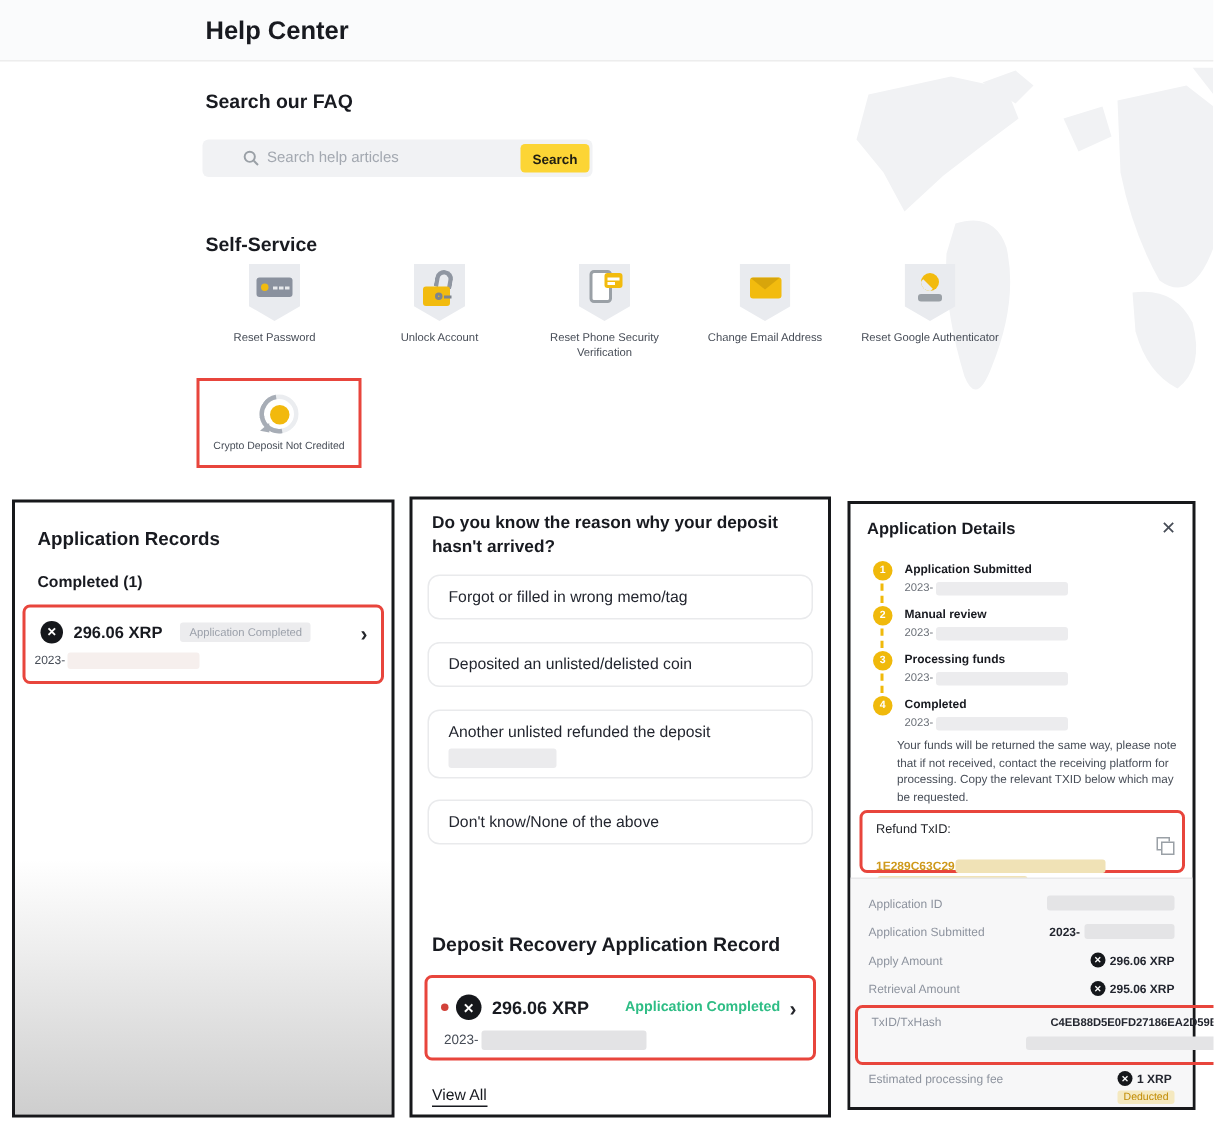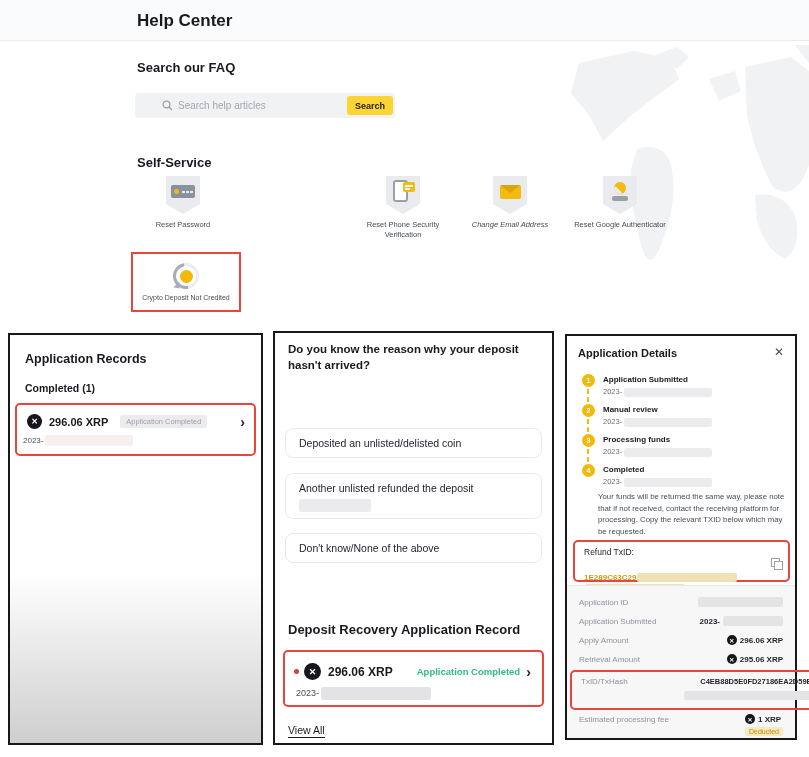--- a/index.html
+++ b/index.html
@@ -196,30 +196,40 @@
     <div class="shield">
       <div class="ic-password">
           <i></i>
           <b></b>
           <b></b>
           <b></b>
         </div>
     </div>
     <div class="service-label">Reset Password</div>
   </div>
+  <div class="service" style="left:233px;">
+    <div class="shield">
+      <div class="ic-lock">
+          <div class="shackle"></div>
+          <div class="lockbody"></div>
+          <div class="key"></div>
+        </div>
+    </div>
+    <div class="service-label">Unlock Account</div>
+  </div>
   <div class="service" style="left:343px;">
     <div class="shield">
       <div class="ic-phone">
           <div class="ph"></div>
           <div class="bub"></div>
         </div>
     </div>
     <div class="service-label">Reset Phone Security Verification</div>
   </div>
-  <div class="service" style="left:450px;font-style:italic;">
+  <div class="service" style="left:450px;">
     <div class="shield">
       <div class="ic-mail"></div>
     </div>
     <div class="service-label">Change Email Address</div>
   </div>
   <div class="service" style="left:560px;">
     <div class="shield">
       <div class="ic-auth">
           <div class="pie"></div>
           <div class="bar"></div>
@@ -248,20 +258,23 @@
       <span class="lp-amount">296.06 XRP</span>
       <span class="lp-badge">Application Completed</span>
       <span class="chev lp-chev">›</span>
     </div>
     <div class="lp-date"><span>2023-</span><span class="blur"></span></div>
   </div>
 </div>
 
 <div class="panel" id="panel-mid">
   <div class="mp-question">Do you know the reason why your deposit hasn't arrived?</div>
+  <div class="opt" id="opt-0">
+      <span>Forgot or filled in wrong memo/tag</span>
+    </div>
   <div class="opt" id="opt-1">
       <span>Deposited an unlisted/delisted coin</span>
     </div>
   <div class="opt" id="opt-2"><span>Another unlisted refunded the deposit</span><span class="blur"></span></div>
   <div class="opt" id="opt-3">
       <span>Don't know/None of the above</span>
     </div>
 
   <div class="mp-heading">Deposit Recovery Application Record</div>
   <div class="redbox mp-box">

